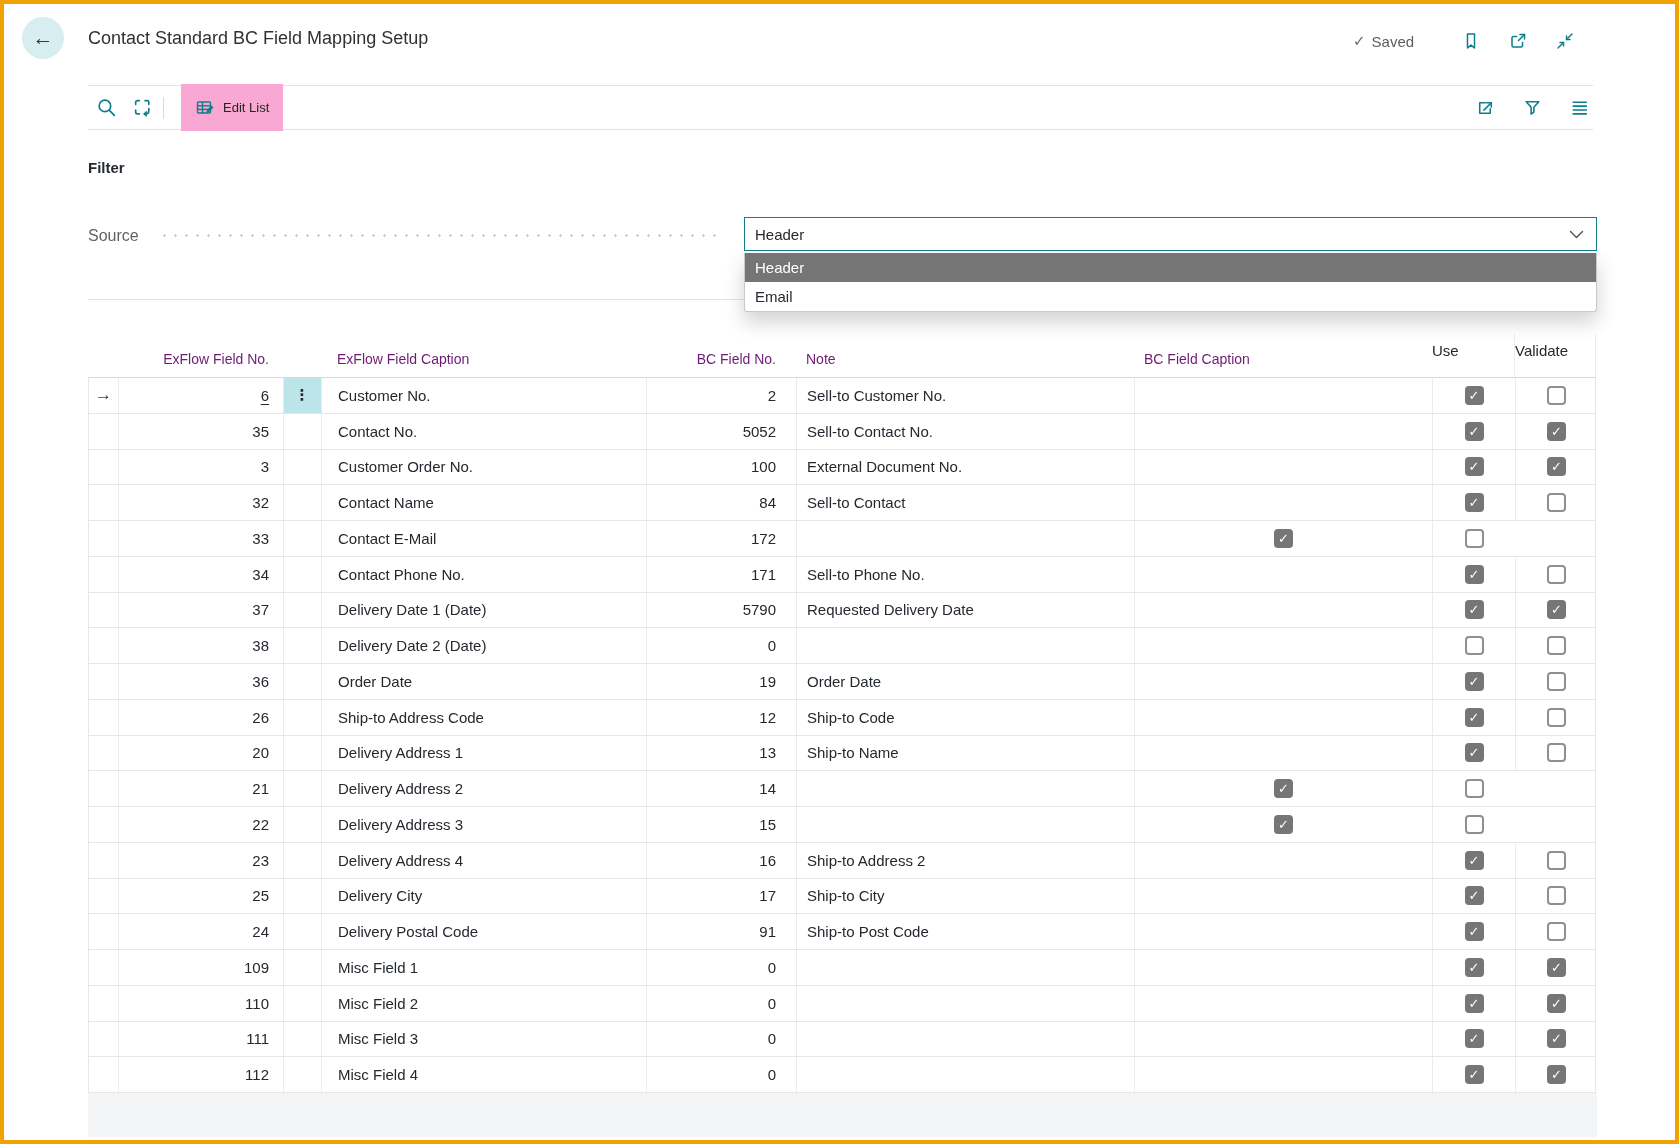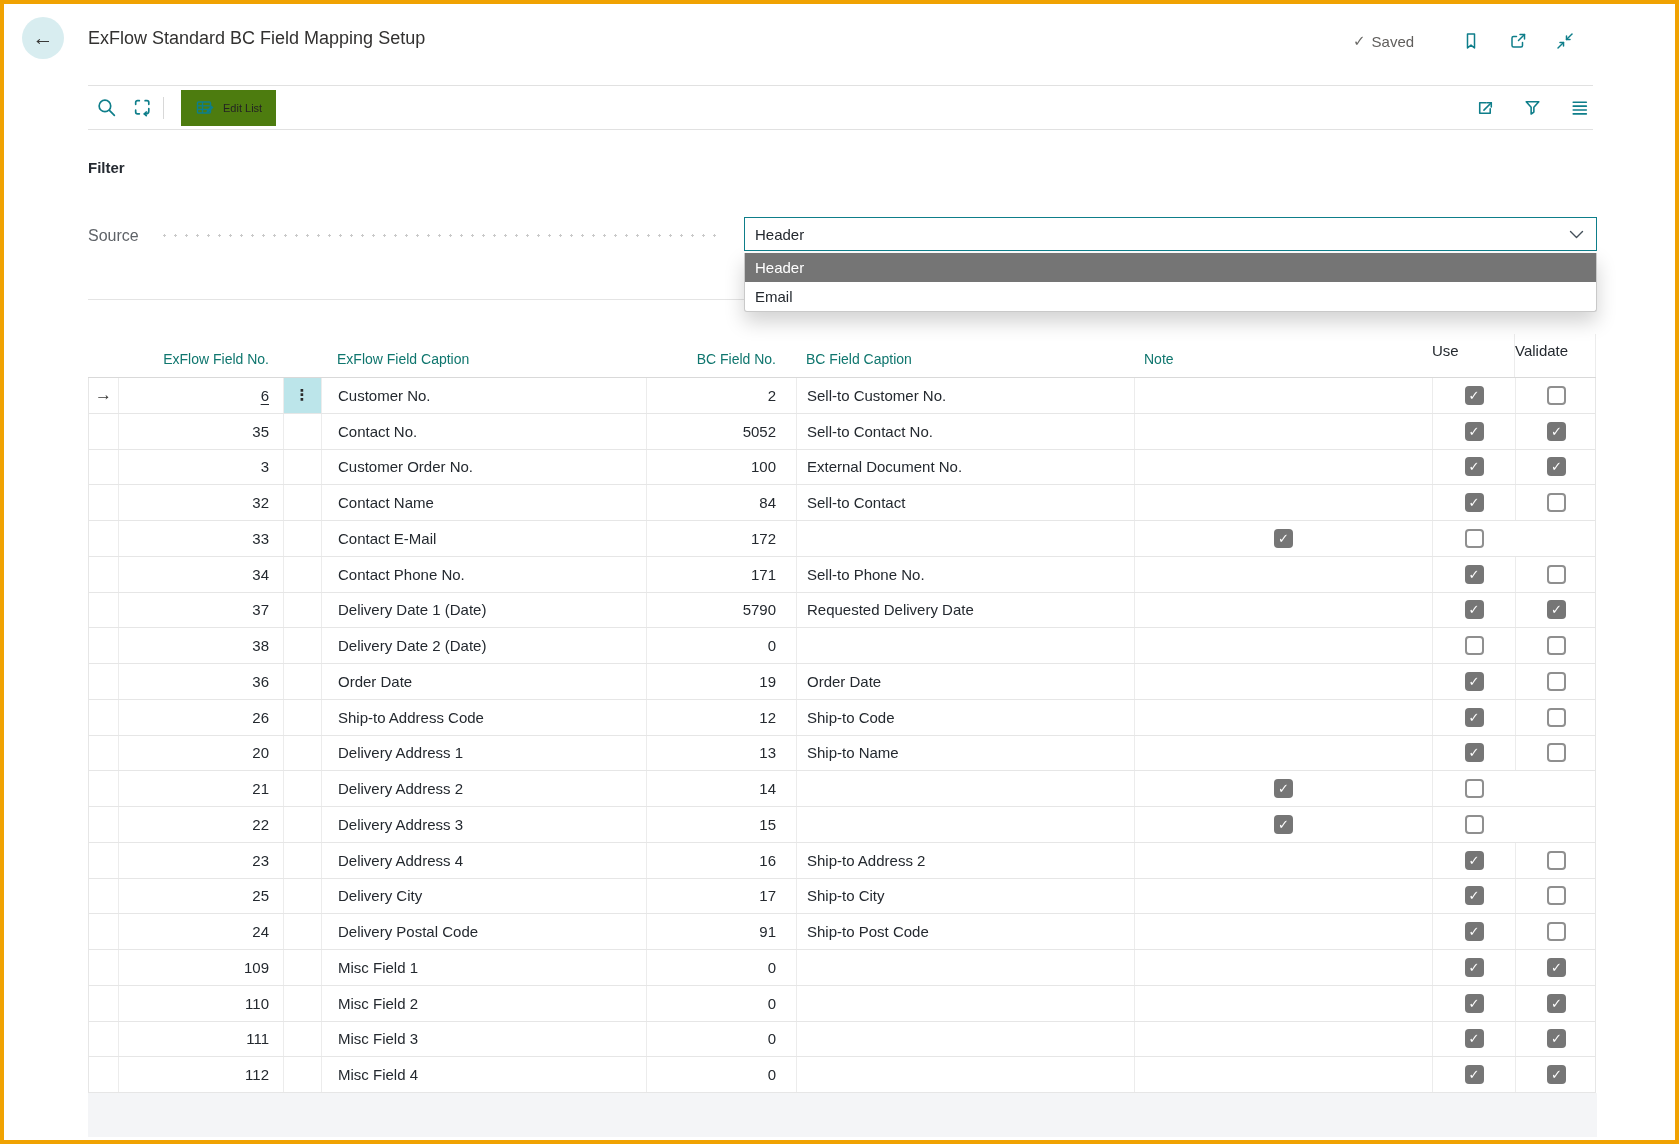--- a/index.html
+++ b/index.html
@@ -21,22 +21,22 @@
   .iconbtn{width:28px;height:28px;display:flex;align-items:center;justify-content:center;
     margin-left:19px;cursor:pointer;}
   .iconbtn svg{display:block;}
 
   
   .toolbar{left:84px;top:81px;width:1505px;height:43px;box-sizing:content-box;
     border-top:1px solid #E1E1E1;border-bottom:1px solid #E1E1E1;
     display:flex;align-items:center;}
   .tool-icon{width:36px;height:43px;display:flex;align-items:center;justify-content:center;cursor:pointer;}
   .tool-divider{width:1px;height:22px;background:#D8D8D8;margin:0 3px;}
-  .edit-list-btn{margin-left:14px;height:36px;padding:0 14px;display:flex;align-items:center;gap:8px;
-    background:#4d7c0f;cursor:pointer;font-size:11px;color:#252423;}
+  .edit-list-btn{margin-left:14px;height:47px;padding:0 14px;display:flex;align-items:center;gap:8px;
+    background:#f9a8d4;cursor:pointer;font-size:13px;color:#252423;}
   .toolbar .right{margin-left:auto;display:flex;align-items:center;}
   .toolbar .right .tool-icon{width:28px;margin-left:19px;}
 
   
   .filter-heading{left:84px;top:155px;font-size:15px;font-weight:700;color:#252A31;}
   .source-label{left:84px;top:223px;font-size:16px;color:#5F6368;}
   .leader-dots{left:155px;top:230px;width:562px;height:3px;
     background-image:radial-gradient(circle,#C9C9C9 1.2px,transparent 1.4px);
     background-size:11px 3px;background-repeat:repeat-x;}
   .section-divider{left:84px;top:295px;width:1505px;height:1px;background:#E4E4E4;}
@@ -48,21 +48,21 @@
   .dropdown{left:740px;top:249px;width:853px;box-sizing:border-box;background:#fff;
     border:1px solid #C9C9C9;border-top:none;border-radius:0 0 3px 3px;
     box-shadow:0 10px 20px rgba(0,0,0,.18);z-index:5;overflow:hidden;}
   .option{height:29px;display:flex;align-items:center;padding:0 10px;font-size:15px;color:#24292F;cursor:pointer;}
   .option.selected{background:#757575;color:#fff;}
 
   
   .table{left:84px;top:330px;width:1508px;}
   .grid-cols{display:grid;grid-template-columns:30px 165px 38px 325px 150px 338px 298px 83px 81px;}
   .thead{height:43px;border-bottom:1px solid #D9D9D9;align-items:end;}
-  .th{font-size:14px;color:#0f766e;padding-bottom:10px;box-sizing:border-box;white-space:nowrap;}
+  .th{font-size:14px;color:#701a75;padding-bottom:10px;box-sizing:border-box;white-space:nowrap;}
   .th.r{text-align:right;}
   .th.c{text-align:center;margin-top:20px;}
   .th.efno{padding-right:14px;}
   .th.bcno{padding-right:20px;}
   .th.cap{padding-left:16px;}
   .th.bccap{padding-left:10px;}
   .th.note{padding-left:10px;}
 
   .trow{height:34.75px;border-bottom:1px solid #E6E6E6;border-left:1px solid #E6E6E6;
     border-right:1px solid #E6E6E6;background:#fff;}
@@ -91,21 +91,21 @@
   .footer-area{left:84px;top:1089px;width:1509px;height:44px;background:#F4F5F7;}
 </style>
 </head>
 <body>
 
 <div class="page">
 
   <div class="abs back-circle">
     <span>←</span>
   </div>
-  <div class="abs page-title">ExFlow Standard BC Field Mapping Setup</div>
+  <div class="abs page-title">Contact Standard BC Field Mapping Setup</div>
 
   <div class="abs header-right">
     <div class="saved">
       <span class="check">✓</span>
       <span>Saved</span>
     </div>
     <div class="iconbtn">
       <svg width="20" height="20" viewBox="0 0 20 20" fill="none" stroke="#0E7E8A" stroke-width="1.5" stroke-linejoin="round">
           <path d="M6.5 3h7v14l-3.5-2.9L6.5 17z"></path>
         </svg>
@@ -195,22 +195,22 @@
     <div class="option">Email</div>
   </div>
 
   <div class="abs table">
     <div class="thead grid-cols">
       <div class="th"></div>
       <div class="th r efno">ExFlow Field No.</div>
       <div class="th"></div>
       <div class="th cap">ExFlow Field Caption</div>
       <div class="th r bcno">BC Field No.</div>
+      <div class="th note">Note</div>
       <div class="th bccap">BC Field Caption</div>
-      <div class="th note">Note</div>
       <div class="th c">Use</div>
       <div class="th c">Validate</div>
     </div>
     <div id="tbody">
         <div class="trow grid-cols active">
           <div class="c ind">
             <span class="arrow">→</span>
           </div>
           <div class="c num efno">
             <span class="cell-focus">6</span>

